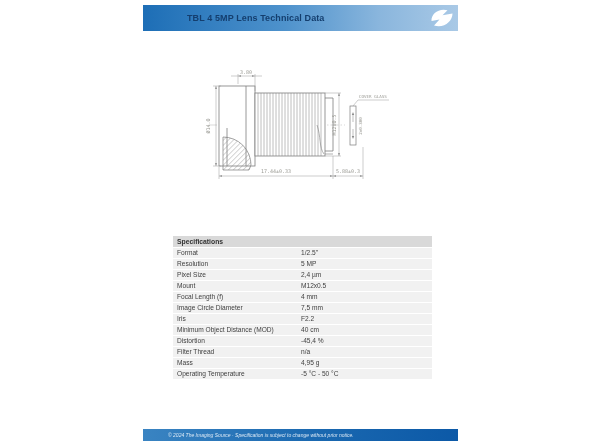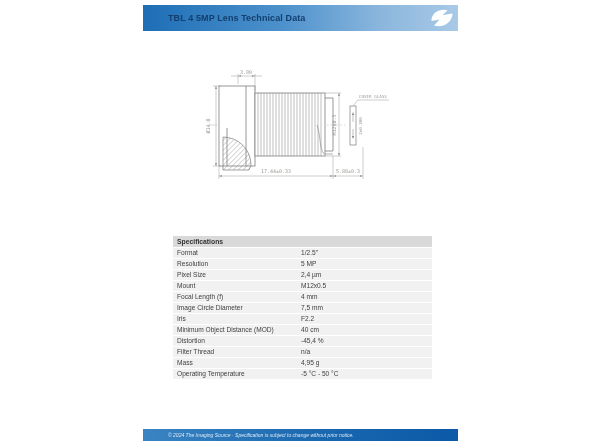--- a/index.html
+++ b/index.html
@@ -4,21 +4,21 @@
 <style>
   * { margin:0; padding:0; box-sizing:border-box; }
   html,body { width:600px; height:444px; background:#ffffff; overflow:hidden;
               font-family:"Liberation Sans", sans-serif; }
   .canvas { position:relative; width:600px; height:444px; background:#ffffff; }
   .page { position:absolute; left:143px; top:0; width:315px; height:444px; background:#ffffff; }
 
   
   .hdr { position:absolute; left:0; top:5px; width:315px; height:26px;
          background:linear-gradient(90deg,#1d6eb6 0%, #4e92cc 45%, #8ab6dd 75%, #a9c9e6 100%);
-         display:flex; align-items:center; }
+         display:flex; align-items:center;padding-left:19px; }
   .hdr-title { color:#143e6e; font-weight:bold; font-size:9px; padding-left:25px; letter-spacing:.1px; }
   .hdr-logo { position:absolute; right:4px; top:2px; width:24px; height:22px; }
 
   
   .drawing { position:absolute; left:50px; top:66px; width:200px; height:120px; }
   .dimtxt { fill:#9a9a94; font-size:5px; font-family:"DejaVu Sans Mono","DejaVu Sans",monospace; }
   .dimtxt-s { fill:#9a9a94; font-size:4.2px; font-family:"DejaVu Sans Mono","DejaVu Sans",monospace; }
 
   
   .spec { position:absolute; left:30px; top:236px; width:259px; font-size:6.6px; color:#404040; }

